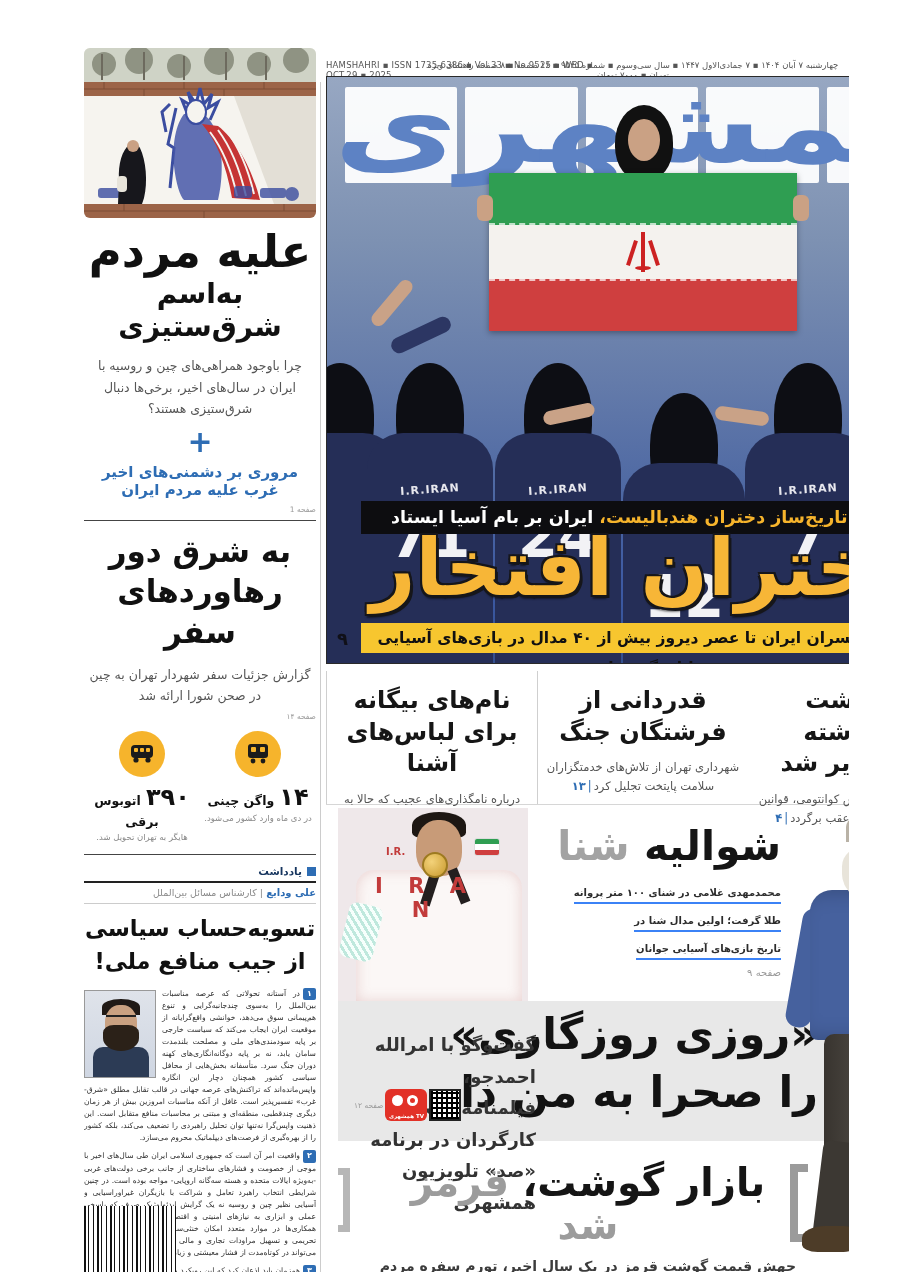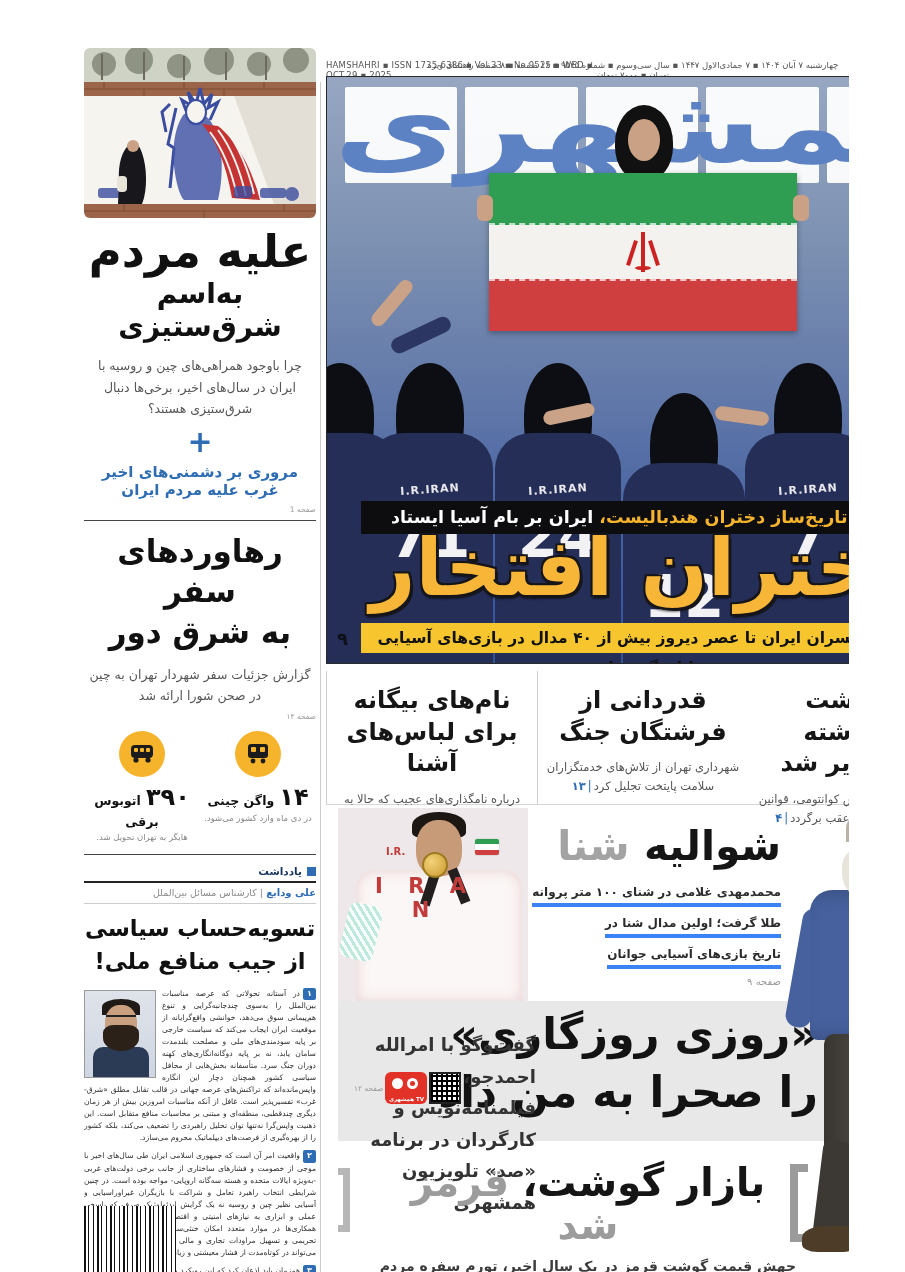--- a/index.html
+++ b/index.html
@@ -67,21 +67,21 @@
   .sw-ribbon { position:absolute; left:88px; top:58px; width:10px; height:40px; background:#231f1f; transform:rotate(18deg); }
   .sw-ribbon2 { position:absolute; left:116px; top:60px; width:10px; height:36px; background:#231f1f; transform:rotate(-22deg); }
   .sw-medal { position:absolute; left:84px; top:44px; width:26px; height:26px; background:radial-gradient(circle at 35% 35%,#f3d27a,#c99a2e); border-radius:50%; border:2px solid #9d7a20; }
   .sw-cuff { position:absolute; left:6px; top:96px; width:34px; height:56px; background:repeating-linear-gradient(45deg,#bfe8dd 0 3px,#f6fffc 3px 6px); border-radius:8px; transform:rotate(14deg); }
   .sw-flagpatch { position:absolute; right:28px; top:30px; width:26px; height:18px; background:linear-gradient(180deg,#2f9e52 33%,#fff 33% 66%,#cf3f3f 66%); border:1px solid #ddd; border-radius:3px; }
   .swim-text { position:absolute; left:455px; top:808px; width:270px; direction:rtl; text-align:right; }
   .swim-title { font-size:41px; font-weight:900; line-height:1.1; white-space:nowrap; }
   .swim-title .t1 { color:#151515; }
   .swim-title .t2 { color:#a3a3a3; }
   .swim-sub { margin-top:12px; }
-  .swim-sub div { display:inline-block; font-size:12px; color:#2c2c2c; font-weight:bold; border-bottom:4px solid #3b82f6; padding-bottom:4px; margin-bottom:5px; }
+  .swim-sub div { display:inline-block; font-size:10px; color:#2c2c2c; font-weight:bold; border-bottom:2px solid #3b82f6; padding-bottom:4px; margin-bottom:5px; }
   .swim-page { font-size:10px; color:#999; margin-top:2px; }
 
   
   .oldman { position:absolute; left:728px; top:796px; width:177px; height:462px; z-index:5; }
   .om-hair { position:absolute; left:62px; top:0; width:56px; height:30px; background:#b9b2a6; border-radius:50% 50% 0 0; }
   .om-face { position:absolute; left:66px; top:8px; width:48px; height:50px; background:#c9a181; border-radius:45%; }
   .om-beard { position:absolute; left:58px; top:34px; width:64px; height:56px; background:#e8e4da; border-radius:40% 40% 55% 55%; }
   .om-shirt { position:absolute; left:26px; top:78px; width:128px; height:150px; background:#46619e; border-radius:22px 22px 8px 8px; box-shadow:inset -14px 0 22px rgba(0,0,0,.25); }
   .om-arm-l { position:absolute; left:10px; top:96px; width:26px; height:120px; background:#46619e; border-radius:12px; transform:rotate(10deg); }
   .om-arm-r { position:absolute; left:146px; top:92px; width:24px; height:96px; background:#46619e; border-radius:12px; transform:rotate(-22deg); }
@@ -90,21 +90,21 @@
   .om-leg-l { position:absolute; left:34px; top:330px; width:42px; height:96px; background:#3c3833; border-radius:8px; transform:rotate(7deg); }
   .om-leg-r { position:absolute; left:96px; top:340px; width:42px; height:94px; background:#45403a; border-radius:8px; }
   .om-boot-l { position:absolute; left:18px; top:414px; width:52px; height:26px; background:#4d3c28; border-radius:45% 20% 20% 30%; }
   .om-boot-r { position:absolute; left:94px; top:428px; width:50px; height:28px; background:#55432c; border-radius:45% 20% 20% 30%; }
   .om-barcode { position:absolute; left:98px; top:452px; width:58px; height:28px; background:repeating-linear-gradient(90deg,#111 0 2px,#fff 2px 4px,#111 4px 5px,#fff 5px 8px); }
 
   
   .tv-block { position:absolute; left:282px; top:985px; width:596px; height:140px; background:#e8e8e8; }
   .tv-title { position:absolute; right:116px; top:4px; text-align:right; direction:rtl; font-size:43px; font-weight:900; color:#131313; line-height:1.35; }
   .tv-sub { position:absolute; left:16px; top:28px; width:182px; direction:rtl; text-align:right; font-size:18px; font-weight:bold; color:#333; line-height:1.75; }
-  .tv-row { position:absolute; left:16px; top:71px; display:flex; align-items:center; gap:2px; }
+  .tv-row { position:absolute; left:16px; top:88px; display:flex; align-items:center; gap:2px; }
   .tv-page { font-size:7.5px; color:#999; }
   .tv-logo { width:42px; height:32px; background:#e23127; border-radius:6px; position:relative; }
   .tv-logo .c1 { position:absolute; left:7px; top:6px; width:11px; height:11px; background:#fff; border-radius:50%; }
   .tv-logo .c2 { position:absolute; left:22px; top:6px; width:11px; height:11px; border:3px solid #fff; border-radius:50%; }
   .tv-logo .txt { position:absolute; bottom:2px; left:0; right:0; text-align:center; color:#fff; font-size:5.5px; font-weight:bold; }
   .qr { width:32px; height:32px; background:#fff; border:2px solid #222; position:relative;
     background-image:repeating-linear-gradient(0deg,#000 0 2px,transparent 2px 5px),repeating-linear-gradient(90deg,#000 0 2px,transparent 2px 5px); background-size:100% 100%; }
 
   
   .meat { position:absolute; left:282px; top:1146px; width:460px; direction:rtl; }
@@ -402,22 +402,22 @@
 
     <div class="lc-title1">علیه مردم</div>
     <div class="lc-sub1">به‌اسم شرق‌ستیزی</div>
     <div class="lc-teaser">چرا باوجود همراهی‌های چین و روسیه با ایران در سال‌های اخیر، برخی‌ها دنبال شرق‌ستیزی هستند؟</div>
     <div class="lc-plus">+</div>
     <div class="lc-link">مروری بر دشمنی‌های اخیر غرب علیه مردم ایران</div>
     <div class="lc-page">صفحه 1</div>
     <hr class="lc-hr">
 
     <div class="lc-title2">
+      <div>به شرق دور</div>
       <div>رهاوردهای سفر</div>
-      <div>به شرق دور</div>
     </div>
     <div class="lc-teaser">گزارش جزئیات سفر شهردار تهران به چین در صحن شورا ارائه شد</div>
     <div class="lc-page">صفحه ۱۴</div>
 
     <div class="stats">
       <div class="stat">
         <div class="stat-circle">
           <svg width="26" height="22" viewBox="0 0 26 22">
               <rect x="3" y="1" width="20" height="14" rx="3" fill="#1b1b1b"></rect>
               <rect x="6" y="4" width="5" height="5" rx="1" fill="#f6b42c"></rect>

